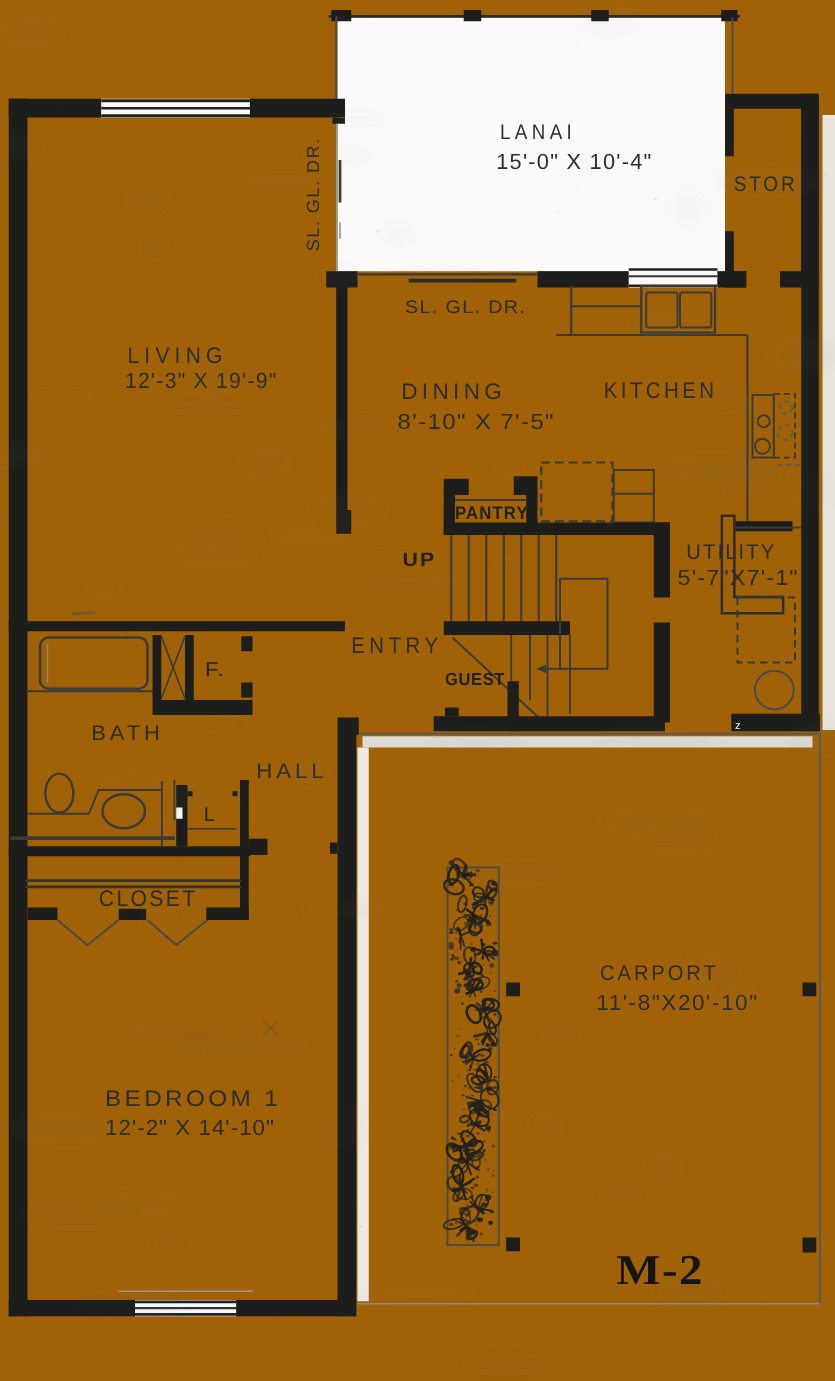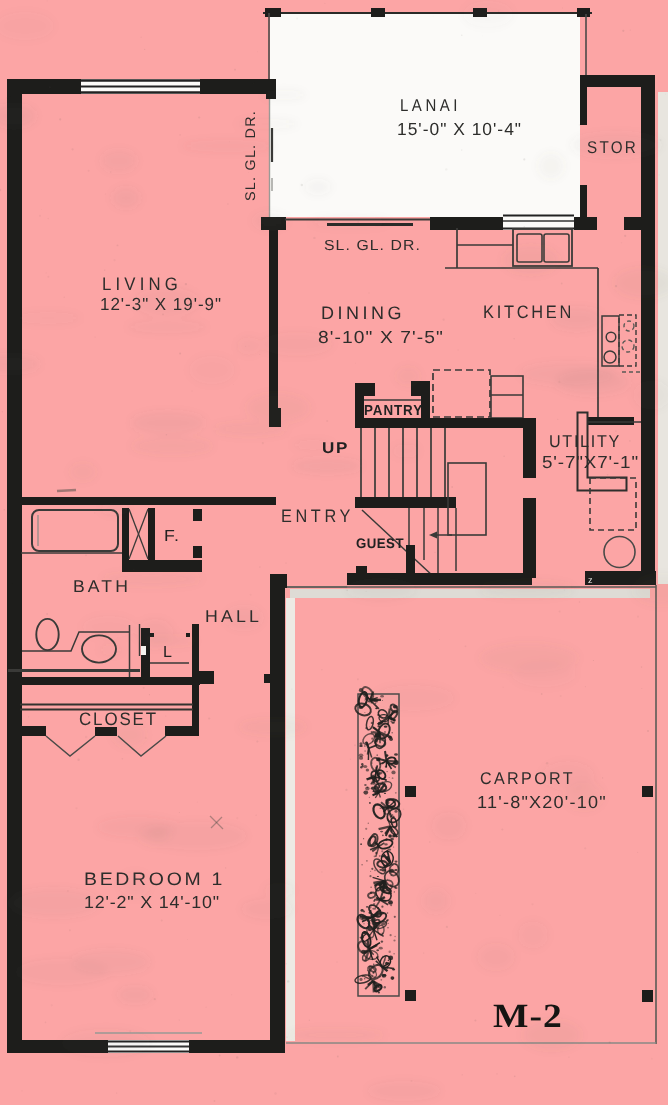--- a/index.html
+++ b/index.html
@@ -1,16 +1,16 @@
 <!DOCTYPE html>
 <html><head>
 <meta charset="utf-8">
 <style>
   html,body { margin:0; padding:0; background:#ffffff; }
-  #plan { position:relative; width:668px; height:1105px; background:#fca5a5; overflow:hidden; }
+  #plan { position:relative; width:668px; height:1105px; background:#a16207; overflow:hidden; }
   svg { position:absolute; left:0; top:0; }
   text { -webkit-font-smoothing: antialiased; text-rendering: geometricPrecision; }
 </style>
 </head>
 <body>
 <div id="plan">
 <svg width="668" height="1105" viewBox="0 0 668 1105">
 
 <rect x="270" y="14" width="310" height="203" fill="#fbfaf8"></rect>
 

